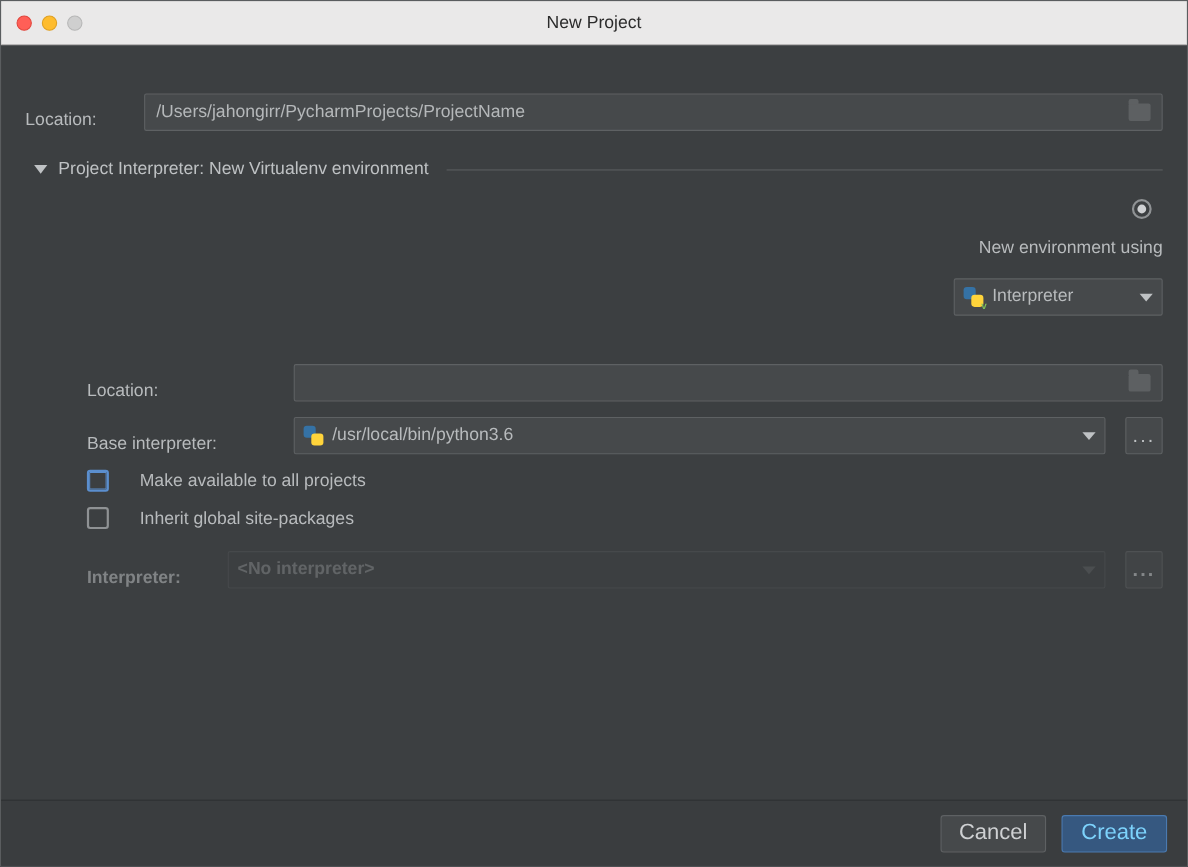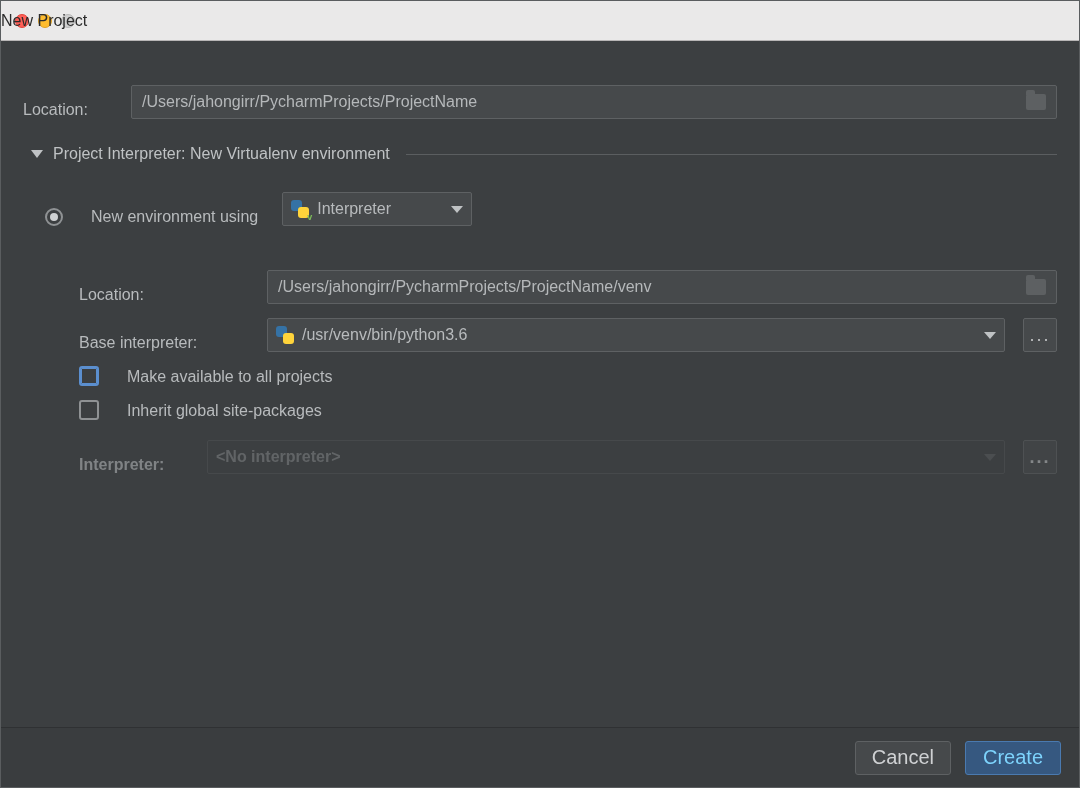--- a/index.html
+++ b/index.html
@@ -18,21 +18,21 @@
     display: flex; align-items: center;
     border-bottom: 1px solid #b8b6b6;
     position: relative;
   }
   .traffic-lights { display: flex; gap: 9px; align-items: center; margin-left: 14px; }
   .tl { width: 14px; height: 14px; border-radius: 50%; }
   .tl.red    { background: #ff5f57; border: 1px solid #e1463d; }
   .tl.yellow { background: #febc2e; border: 1px solid #dfa023; }
   .tl.grey   { background: #cfcfcf; border: 1px solid #b7b7b7; }
   .title {
-    position: absolute; left: 0; right: 0; text-align: left;
+    position: absolute; left: 0; right: 0; text-align: center;
     font-size: 16px; color: #2b2b2b; font-weight: 500;
     pointer-events: none;
   }
 
   .body {
     flex: 1 1 auto;
     padding: 20px 22px 0 22px;
     color: #b8bbbd;
     font-size: 16px;
     overflow: hidden;
@@ -53,34 +53,34 @@
   }
   .field input {
     flex: 1; background: transparent; border: none; outline: none;
     color: #b5b8ba; font-size: 16px;
   }
   .field .right-icon { margin-left: auto; opacity: .55; }
 
   .section-header {
     display: flex; align-items: center;
     gap: 10px;
-    margin: 26px 0 29px 8px;
+    margin: 26px 0 18px 8px;
     color: #bfc2c4;
   }
   .section-header .caret {
     width: 0; height: 0;
     border-left: 6px solid transparent;
     border-right: 6px solid transparent;
     border-top: 8px solid #bfc2c4;
   }
   .section-header .line {
     flex: 1; height: 1px; background: #5b5e60; margin-left: 6px;
   }
 
-  .indent-1 { padding-left: 22px; }
+  .indent-1 { padding-left: 22px; flex-direction: column; }
   .indent-2 { padding-left: 56px; }
 
   .radio {
     width: 18px; height: 18px; border-radius: 50%;
     border: 2px solid #8f9294;
     display: inline-flex; align-items: center; justify-content: center;
     margin-right: 10px;
     flex: 0 0 auto;
   }
   .radio.selected::after {
@@ -229,33 +229,32 @@
         <span>Interpreter</span>
         <span class="chev"></span>
       </div>
     </div>
 
     <div class="interpreter-block gap-v-lg">
 
       <div class="row indent-2">
         <div class="label-col">Location:</div>
         <div class="field">
-          <input type="text" value="/Users/jahongirr/PycharmProjects/ProjectName/venv" style="">
           <span class="right-icon folder-icon dim"></span>
         </div>
       </div>
 
       <div class="row indent-2">
         <div class="label-col">Base interpreter:</div>
         <div class="select" style="flex:1;">
           <span class="py-icon">
               <span class="a"></span>
               <span class="b"></span>
             </span>
-          <span>/usr/venv/bin/python3.6</span>
+          <span>/usr/local/bin/python3.6</span>
           <span class="chev"></span>
         </div>
         <div class="dots-btn">...</div>
       </div>
 
       <div class="row indent-2">
         <span class="checkbox focus"></span>
         <span>Make available to all projects</span>
       </div>
       <div class="row indent-2" style="margin-bottom:8px;">

